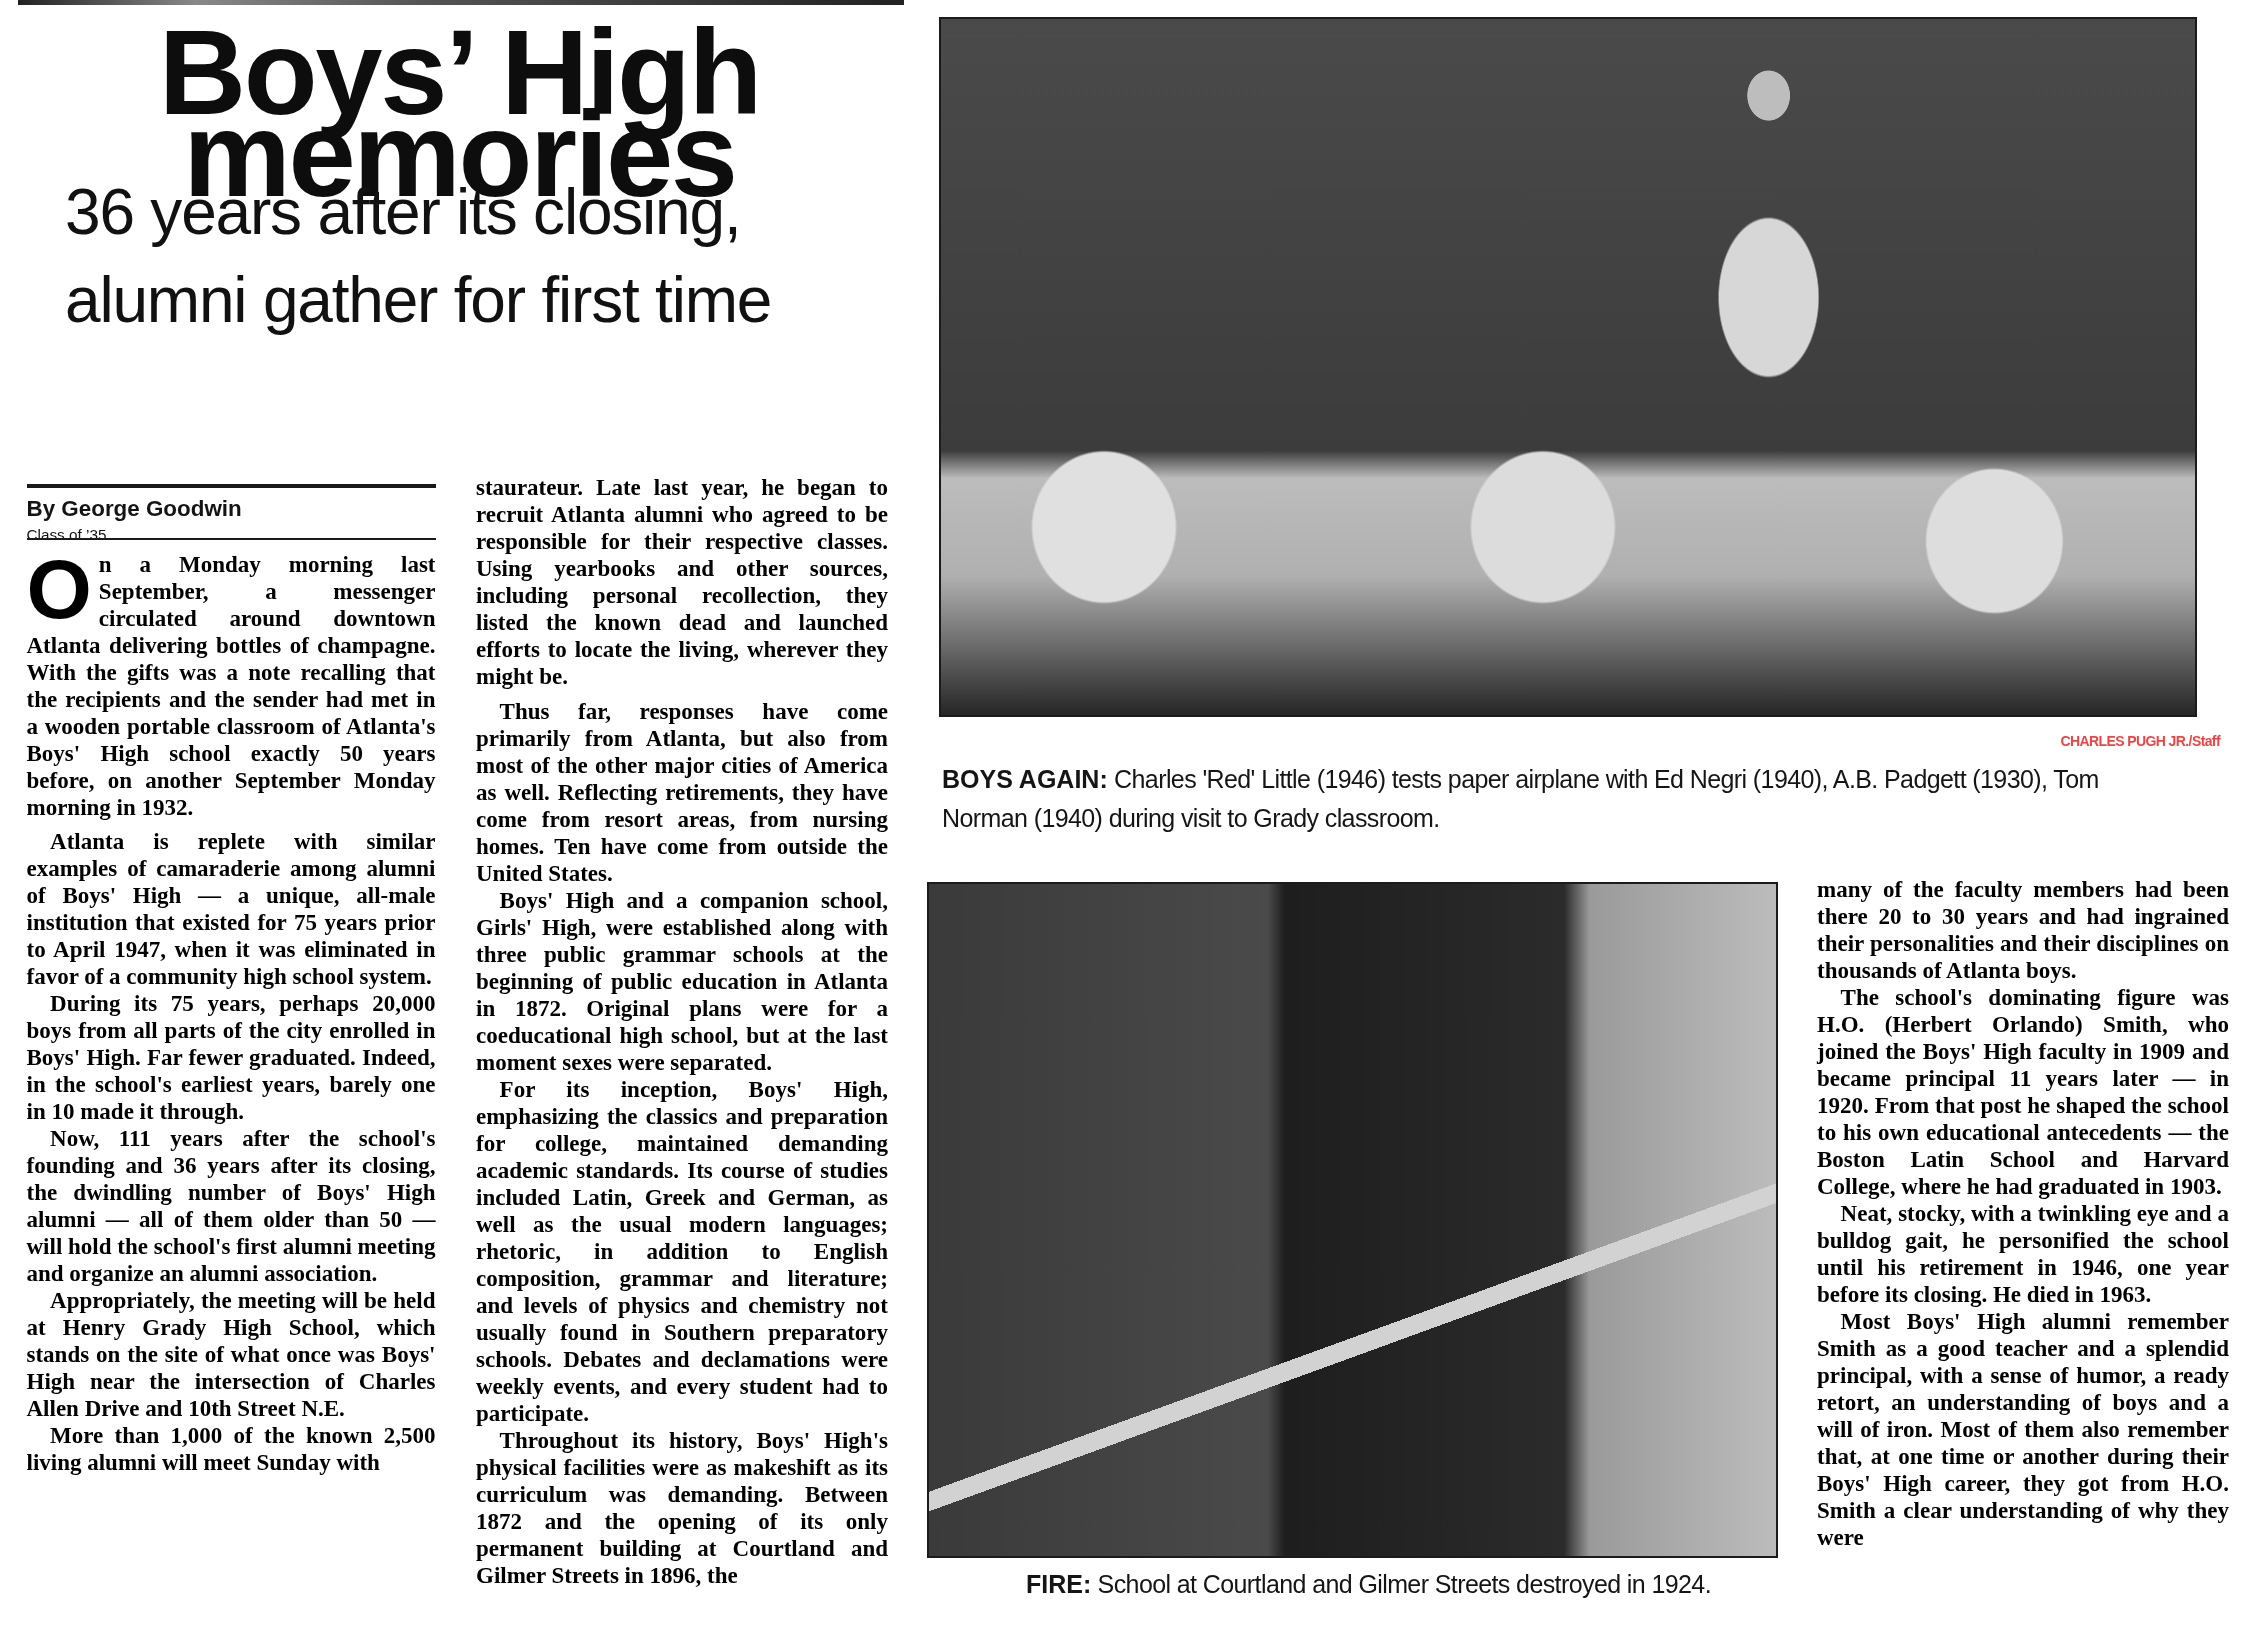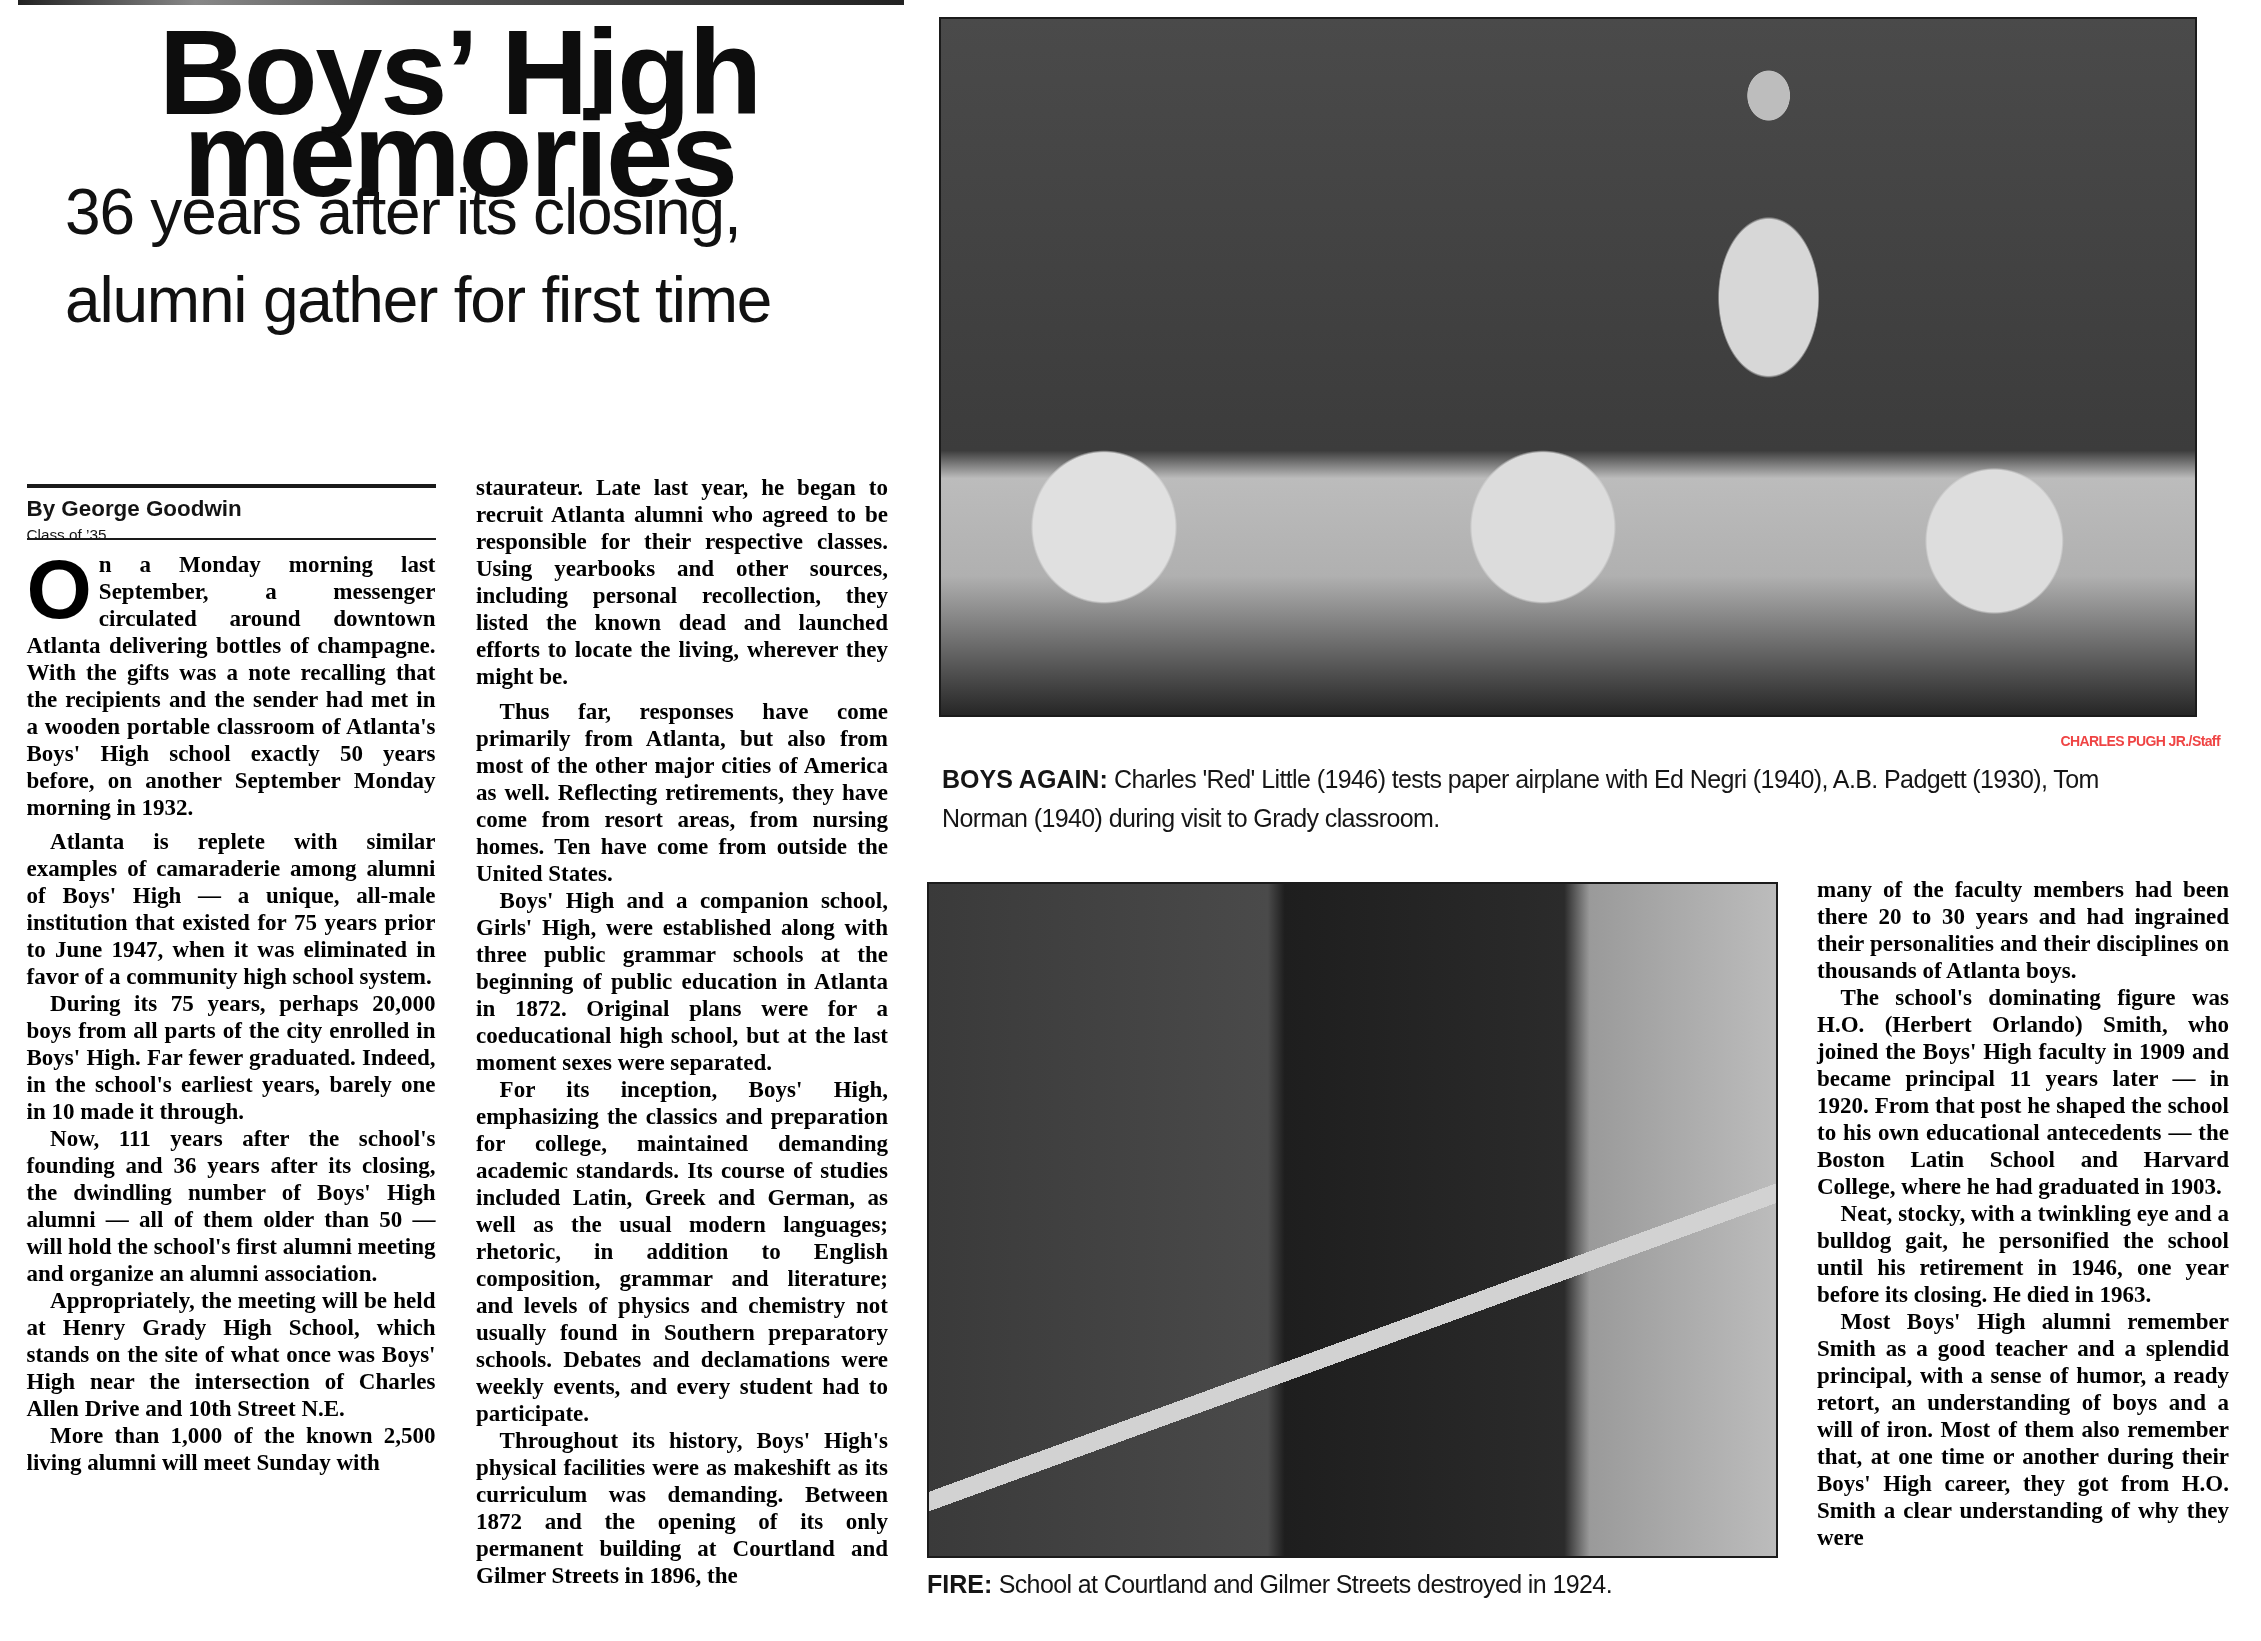--- a/index.html
+++ b/index.html
@@ -51,41 +51,41 @@
   <div>alumni gather for first time</div>
 </div>
 
 <div class="rule" style="left:26.5px; top:484px; width:409px;"></div>
 <div class="byline">By George Goodwin</div>
 <div class="byline-sub">Class of ’35</div>
 <div class="rule" style="left:26.5px; top:538px; width:409px; height:2.4px;"></div>
 
 <div class="col" style="left:26.5px; top:551px; width:409px;">
   <p class="first"><span class="dropcap">O</span><span>n a Monday morning last September, a messenger circulated around downtown Atlanta delivering bottles of champagne. With the gifts was a note recalling that the recipients and the sender had met in a wooden portable classroom of Atlanta's Boys' High school exactly 50 years before, on another September Monday morning in 1932.</span></p>
-  <p style="margin-top:7px">Atlanta is replete with similar examples of camaraderie among alumni of Boys' High — a unique, all-male institution that existed for 75 years prior to June 1947, when it was eliminated in favor of a community high school system.</p>
+  <p style="margin-top:7px">Atlanta is replete with similar examples of camaraderie among alumni of Boys' High — a unique, all-male institution that existed for 75 years prior to April 1947, when it was eliminated in favor of a community high school system.</p>
   <p>During its 75 years, perhaps 20,000 boys from all parts of the city enrolled in Boys' High. Far fewer graduated. Indeed, in the school's earliest years, barely one in 10 made it through.</p>
   <p>Now, 111 years after the school's founding and 36 years after its closing, the dwindling number of Boys' High alumni — all of them older than 50 — will hold the school's first alumni meeting and organize an alumni association.</p>
   <p>Appropriately, the meeting will be held at Henry Grady High School, which stands on the site of what once was Boys' High near the intersection of Charles Allen Drive and 10th Street N.E.</p>
   <p>More than 1,000 of the known 2,500 living alumni will meet Sunday with</p>
 </div>
 
 <div class="col" style="left:476px; top:474px; width:412px;">
   <p class="first">staurateur. Late last year, he began to recruit Atlanta alumni who agreed to be responsible for their respective classes. Using yearbooks and other sources, including personal recollection, they listed the known dead and launched efforts to locate the living, wherever they might be.</p>
   <p style="margin-top:8.2px">Thus far, responses have come primarily from Atlanta, but also from most of the other major cities of America as well. Reflecting retirements, they have come from resort areas, from nursing homes. Ten have come from outside the United States.</p>
   <p>Boys' High and a companion school, Girls' High, were established along with three public grammar schools at the beginning of public education in Atlanta in 1872. Original plans were for a coeducational high school, but at the last moment sexes were separated.</p>
   <p>For its inception, Boys' High, emphasizing the classics and preparation for college, maintained demanding academic standards. Its course of studies included Latin, Greek and German, as well as the usual modern languages; rhetoric, in addition to English composition, grammar and literature; and levels of physics and chemistry not usually found in Southern preparatory schools. Debates and declamations were weekly events, and every student had to participate.</p>
   <p>Throughout its history, Boys' High's physical facilities were as makeshift as its curriculum was demanding. Between 1872 and the opening of its only permanent building at Courtland and Gilmer Streets in 1896, the</p>
 </div>
 
 <div class="photo photo-top"></div>
 <div class="credit">CHARLES PUGH JR./Staff</div>
 <div class="caption" style="left:942px; top:760px; width:1237px;"><b>BOYS AGAIN:</b><span> Charles 'Red' Little (1946) tests paper airplane with Ed Negri (1940), A.B. Padgett (1930), Tom Norman (1940) during visit to Grady classroom.</span></div>
 
 <div class="photo photo-fire"></div>
-<div class="caption" style="left:927px; top:1565px; width:883px;"><b>FIRE:</b><span> School at Courtland and Gilmer Streets destroyed in 1924.</span></div>
+<div class="caption" style="left:927px; top:1565px; width:883px;text-align:center;"><b>FIRE:</b><span> School at Courtland and Gilmer Streets destroyed in 1924.</span></div>
 
 <div class="col" style="left:1817px; top:876px; width:412px;">
   <p class="first">many of the faculty members had been there 20 to 30 years and had ingrained their personalities and their disciplines on thousands of Atlanta boys.</p>
   <p>The school's dominating figure was H.O. (Herbert Orlando) Smith, who joined the Boys' High faculty in 1909 and became principal 11 years later — in 1920. From that post he shaped the school to his own educational antecedents — the Boston Latin School and Harvard College, where he had graduated in 1903.</p>
   <p>Neat, stocky, with a twinkling eye and a bulldog gait, he personified the school until his retirement in 1946, one year before its closing. He died in 1963.</p>
   <p>Most Boys' High alumni remember Smith as a good teacher and a splendid principal, with a sense of humor, a ready retort, an understanding of boys and a will of iron. Most of them also remember that, at one time or another during their Boys' High career, they got from H.O. Smith a clear understanding of why they were</p>
 </div>
 
 
 </body></html>

